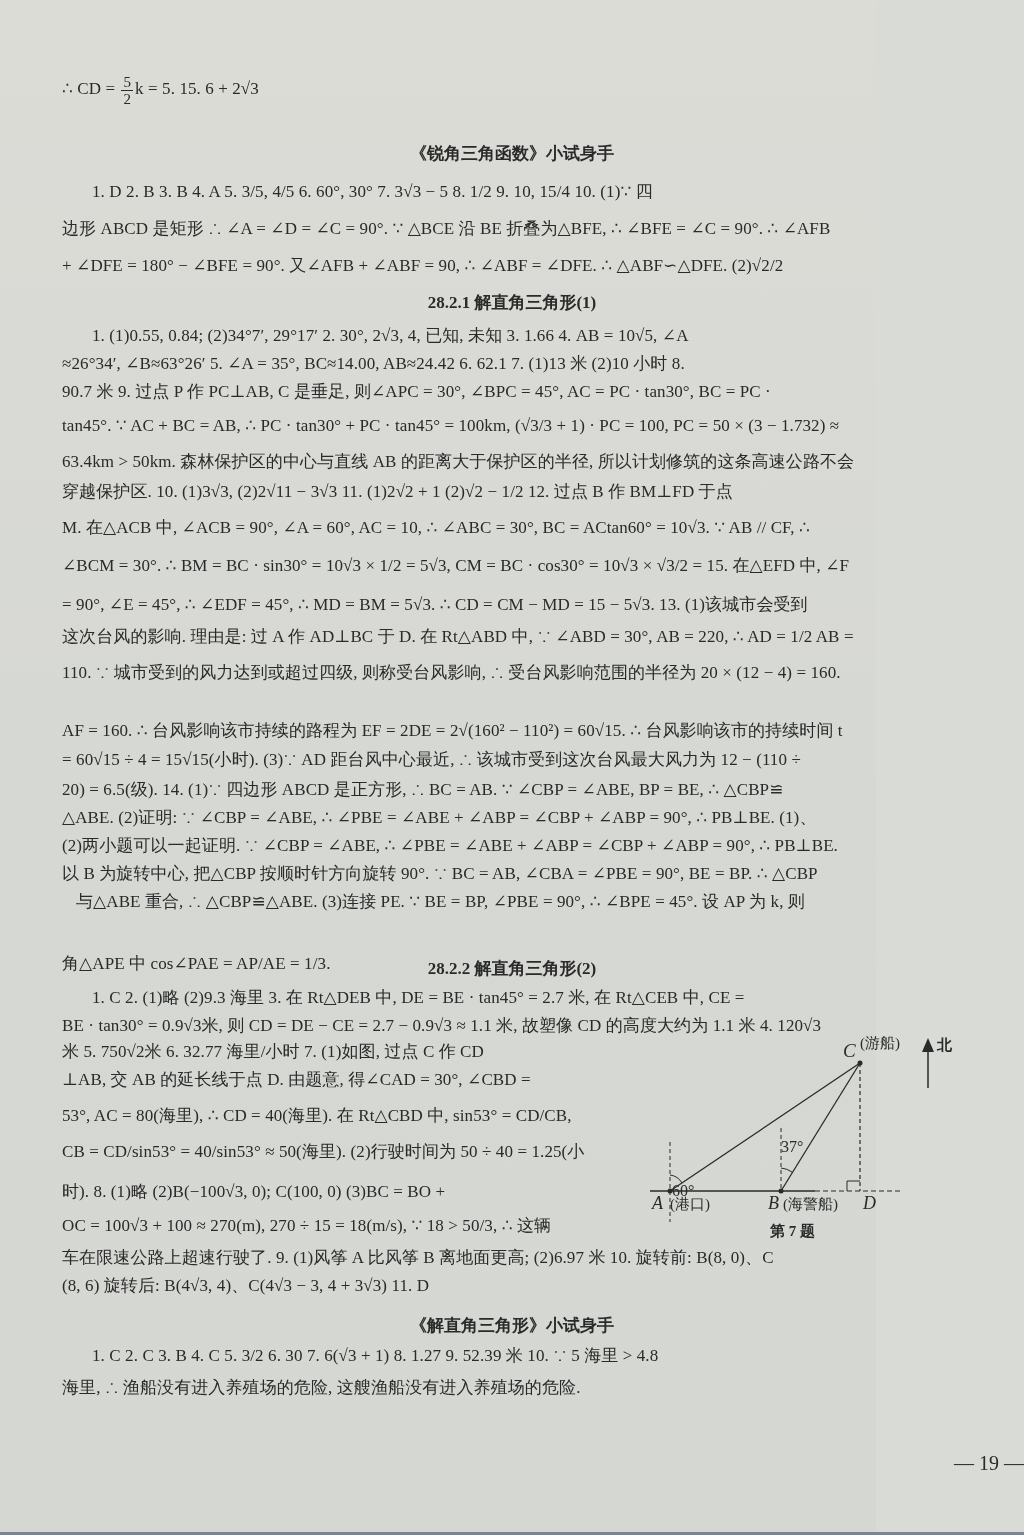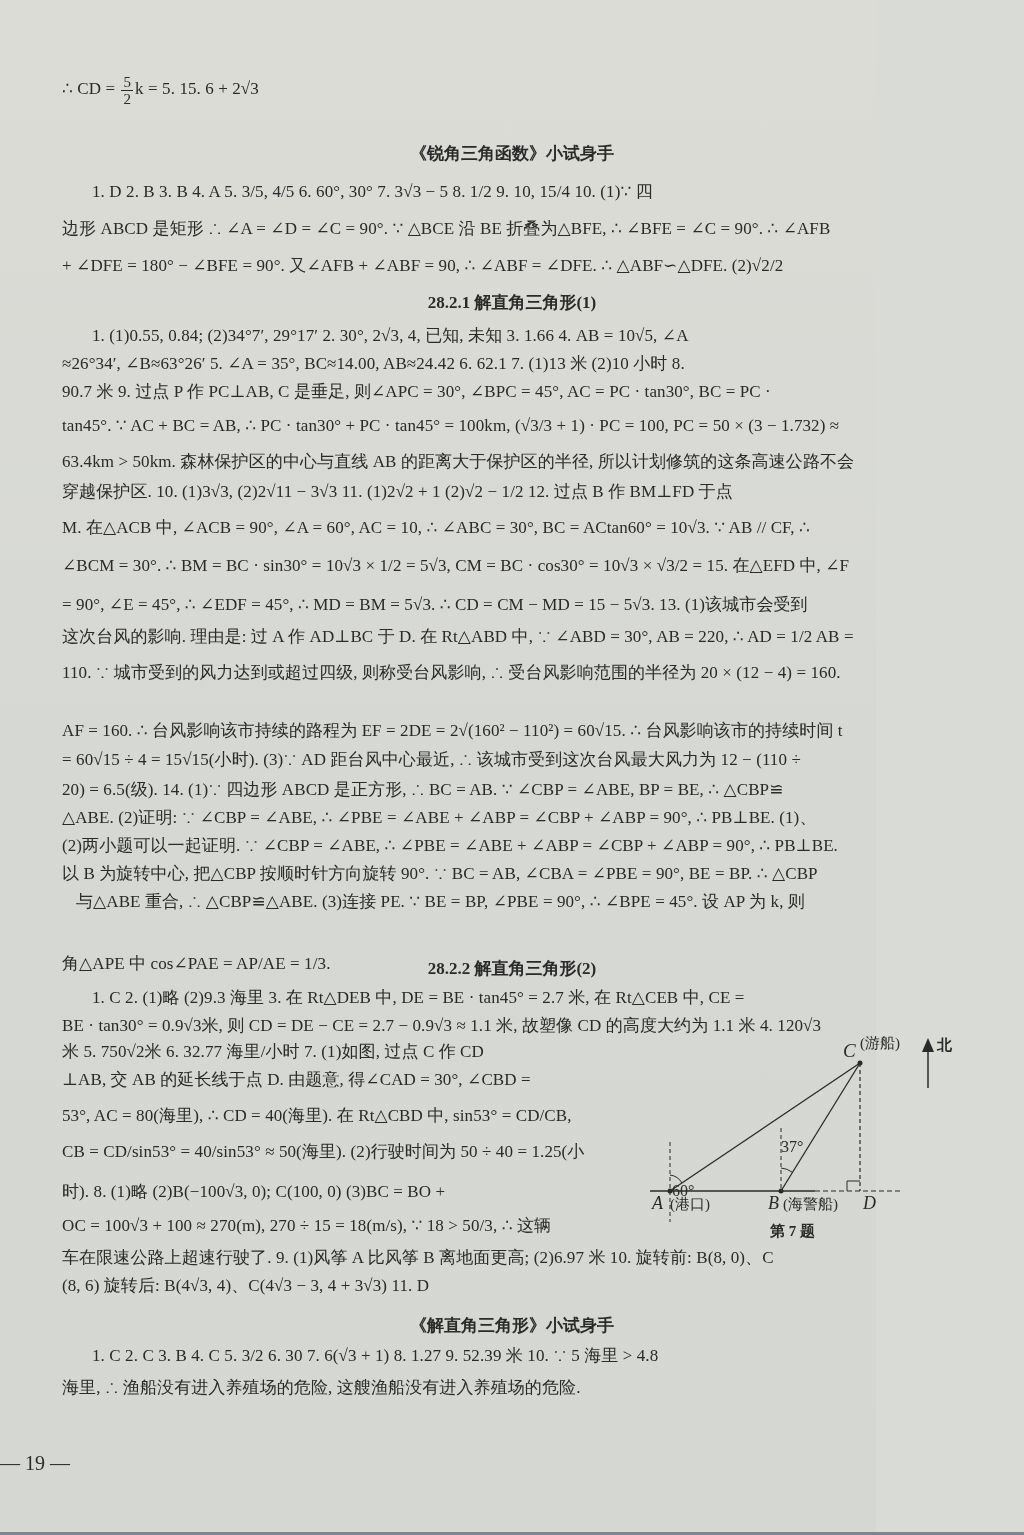--- a/index.html
+++ b/index.html
@@ -28,21 +28,21 @@
     display: inline-block; vertical-align: middle; text-align: center;
     font-size: 15px; line-height: 16px; margin: 0 2px;
   }
   .frac .num { display: block; border-bottom: 1px solid #2a2a2a; padding: 0 2px; }
   .frac .den { display: block; padding: 0 2px; }
   .diagram { position: absolute; left: 640px; top: 1030px; width: 340px; height: 210px; }
   .fig-caption {
     position: absolute; left: 770px; top: 1222px; font-size: 15px; font-weight: bold;
   }
   .page-num {
-    position: absolute; left: 0; width: 1024px; top: 1452px; text-align: left;
+    position: absolute; left: 0; width: 1024px; top: 1452px; text-align: right;
     font-size: 20px;
   }
   .bottom-edge {
     position: absolute; left: 0; bottom: 0; width: 1024px; height: 3px; background: #7d8590;
   }
 </style>
 </head>
 <body>
 
 <div class="page">

